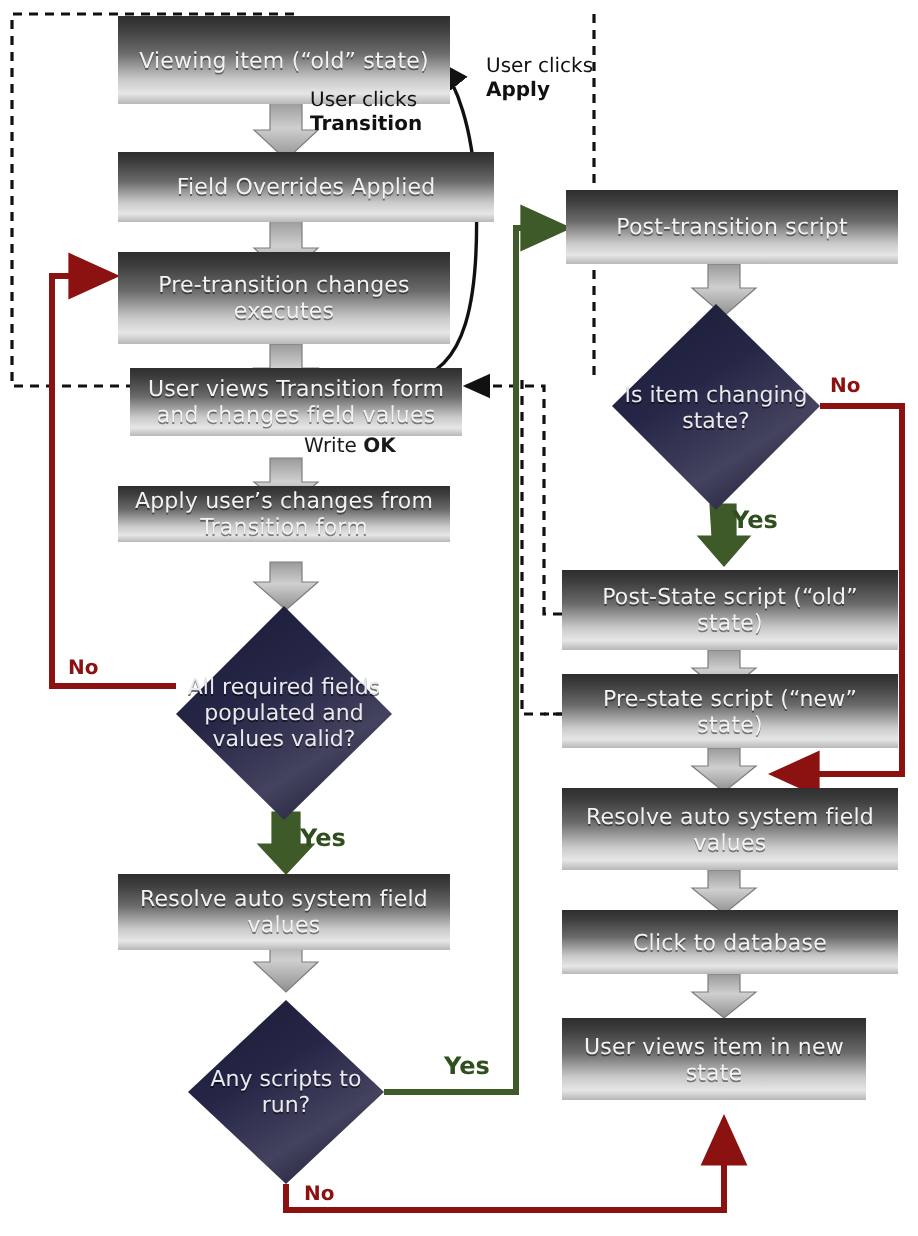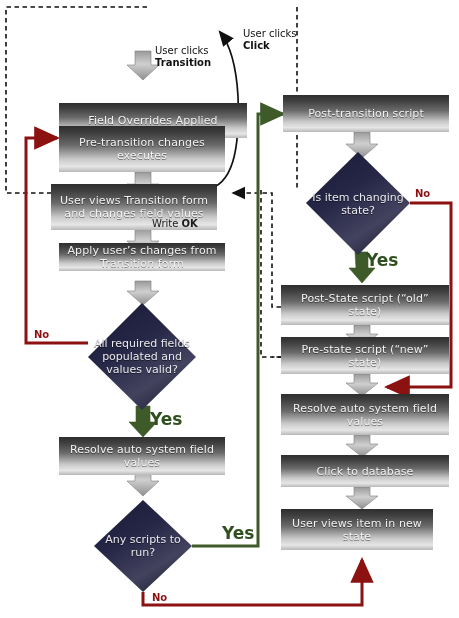--- a/index.html
+++ b/index.html
@@ -18,21 +18,21 @@
   .diamond{position:absolute;}
   .diamond .dlabel{position:absolute;left:0;top:0;width:100%;height:100%;
        display:flex;align-items:center;justify-content:center;text-align:center;
        color:#e9e9ef;font-size:11px;line-height:13px;pointer-events:none;
        text-shadow:0 1px 0 rgba(0,0,0,.55);}
 
   .edgelabel{position:absolute;font-family:"DejaVu Sans",sans-serif;font-size:10px;
       line-height:12px;color:#111;white-space:nowrap;}
   .edgelabel b{font-weight:bold;}
   .lbl-no{color:#8c1111;font-weight:bold;font-size:10px;}
-  .lbl-yes{color:#2f4f1f;font-weight:bold;font-size:17px;}
+  .lbl-yes{color:#2f4f1f;font-weight:bold;font-size:12px;}
   .lbl-ok{color:#1a1a1a;font-size:10px;}
 </style>
 </head>
 <body>
 
 <div id="root">
 
   <svg id="wires" viewBox="0 0 459 618" xmlns="http://www.w3.org/2000/svg">
     <defs>
       <linearGradient id="gArrow" x1="0" y1="0" x2="0" y2="1">
@@ -103,30 +103,33 @@
         <stop offset="38%" stop-color="#262647"></stop>
         <stop offset="72%" stop-color="#43435f"></stop>
         <stop offset="100%" stop-color="#1c1c33"></stop>
       </linearGradient>
       <polygon points="142,303 196,357 142,410 88,357" fill="url(#gDia)"></polygon>
       <polygon points="143,500 192,546 143,592 94,546" fill="url(#gDia)"></polygon>
       <polygon points="358,152 410,203 358,255 306,203" fill="url(#gDia)"></polygon>
     </g>
   </svg>
 
-
-  <div class="node box" style="left:59px;top:76px;width:188px;height:35px;margin-top:27px;">
+  <div class="node box" style="left:59px;top:8px;width:166px;height:44px;">
+    <span class="t">Viewing item (“old” state)</span>
+  </div>
+
+  <div class="node box" style="left:59px;top:76px;width:188px;height:35px;">
     <span class="t">Field Overrides Applied</span>
   </div>
 
   <div class="node box" style="left:59px;top:126px;width:166px;height:46px;">
     <span class="t">Pre-transition changes executes</span>
   </div>
 
-  <div class="node box" style="left:51px;top:184px;width:166px;height:46px;">
+  <div class="node box" style="left:65px;top:184px;width:166px;height:34px;">
     <span class="t">User views Transition form and changes field values</span>
   </div>
 
   <div class="node box" style="left:59px;top:243px;width:166px;height:28px;">
     <span class="t">Apply user’s changes from Transition form</span>
   </div>
 
   <div class="diamond" style="left:88px;top:303px;width:108px;height:107px;">
     <div class="dlabel">All required fields populated and values valid?</div>
   </div>
@@ -167,21 +170,21 @@
     <span class="t">User views item in new state</span>
   </div>
 
   <div class="edgelabel" style="left:155px;top:45px;text-align:left;">
     <div>User clicks</div>
     <div><b>Transition</b></div>
   </div>
 
   <div class="edgelabel" style="left:243px;top:28px;text-align:left;">
     <div>User clicks</div>
-    <div><b>Click</b></div>
+    <div><b>Apply</b></div>
   </div>
 
   <div class="edgelabel lbl-ok" style="left:152px;top:218px;">
     <span>Write </span><b>OK</b>
   </div>
 
   <div class="edgelabel lbl-no" style="left:34px;top:329px;">No</div>
 
   <div class="edgelabel lbl-yes" style="left:150px;top:413px;">Yes</div>
 

